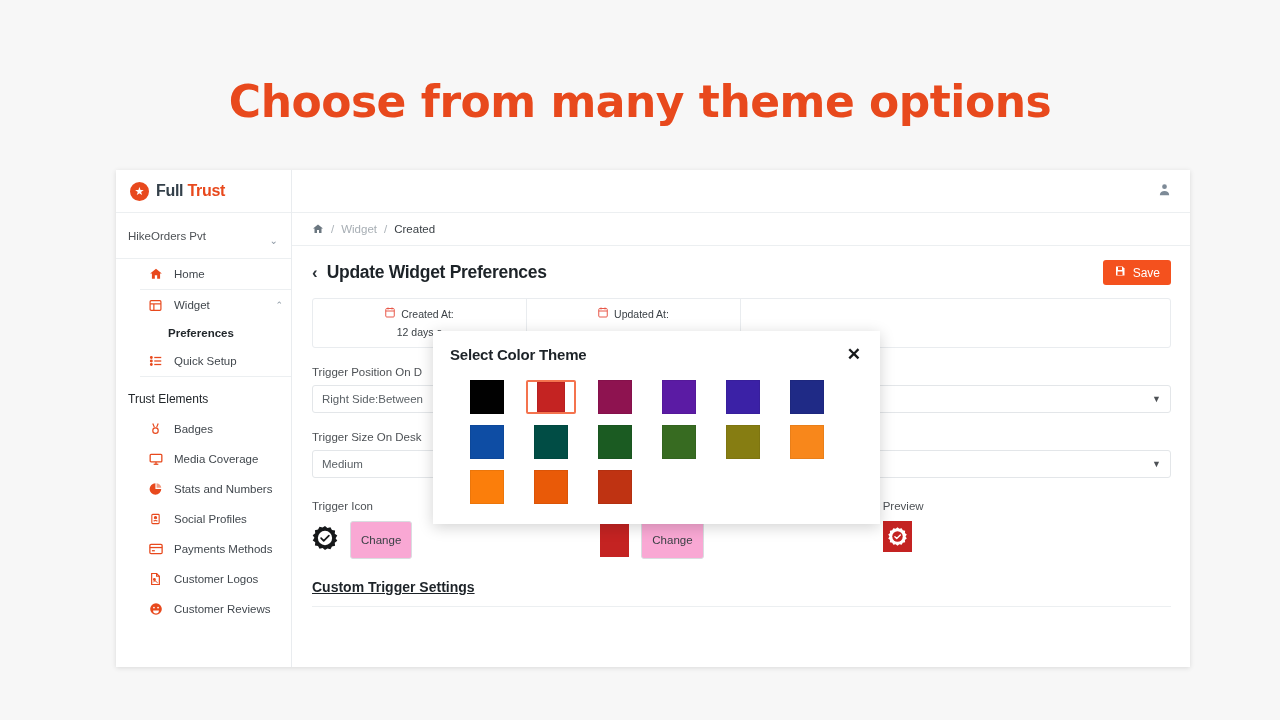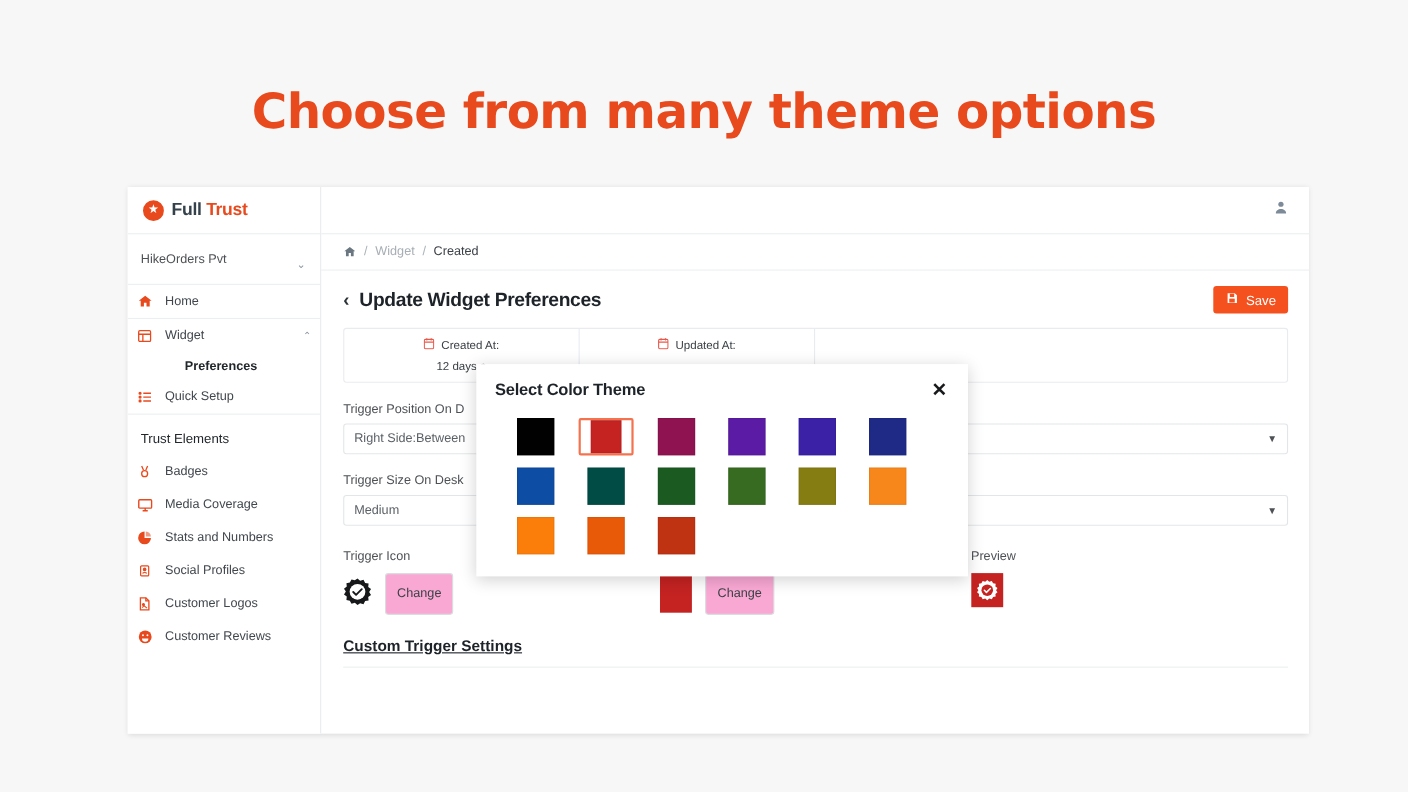--- a/index.html
+++ b/index.html
@@ -74,20 +74,21 @@
     color: #8c98a4; font-size: 10px; transform: translateY(5px);
   }
 
   .nav-item {
     display: flex; align-items: center;
     height: 30px;
     padding: 0 8px;
     gap: 11px;
     font-size: 11.5px;
     color: #41474d;
+    margin-left: 24px;
   }
   .nav-item.bordered { border-bottom: 1px solid #eceff1; height: 31px; }
   .nav-ico {
     width: 15px; height: 15px; flex-shrink: 0;
     display: flex; align-items: center; justify-content: center;
     color: #e8491d;
   }
   .nav-ico svg { display: block; }
   .nav-chev { margin-left: auto; color: #8c98a4; font-size: 9px; }
 
@@ -329,20 +330,30 @@
       <span class="nav-ico">
         <svg width="11" height="14" viewBox="0 0 24 24" fill="none" stroke="currentColor" stroke-width="2.4">
             <rect x="4" y="2" width="16" height="20" rx="2"></rect>
             <circle cx="12" cy="9" r="2.4" fill="currentColor"></circle>
             <path d="M8 17c1-2.4 7-2.4 8 0"></path>
           </svg>
       </span>
       <span>Social Profiles</span>
     </div>
 
+    <div class="nav-item">
+      <span class="nav-ico">
+        <svg width="14" height="12" viewBox="0 0 24 20" fill="none" stroke="currentColor" stroke-width="2.2">
+            <rect x="1.5" y="2" width="21" height="16" rx="2"></rect>
+            <line x1="1.5" y1="7.5" x2="22.5" y2="7.5"></line>
+            <line x1="5" y1="13" x2="10" y2="13"></line>
+          </svg>
+      </span>
+      <span>Payments Methods</span>
+    </div>
 
     <div class="nav-item">
       <span class="nav-ico">
         <svg width="11" height="14" viewBox="0 0 20 24" fill="none" stroke="currentColor" stroke-width="2.2">
             <path d="M3 2h9l5 5v15H3z"></path>
             <path d="M12 2v5h5"></path>
             <circle cx="8" cy="13" r="1.5" fill="currentColor"></circle>
             <path d="M6 18l3-3 5 4" stroke-width="1.8"></path>
           </svg>
       </span>

